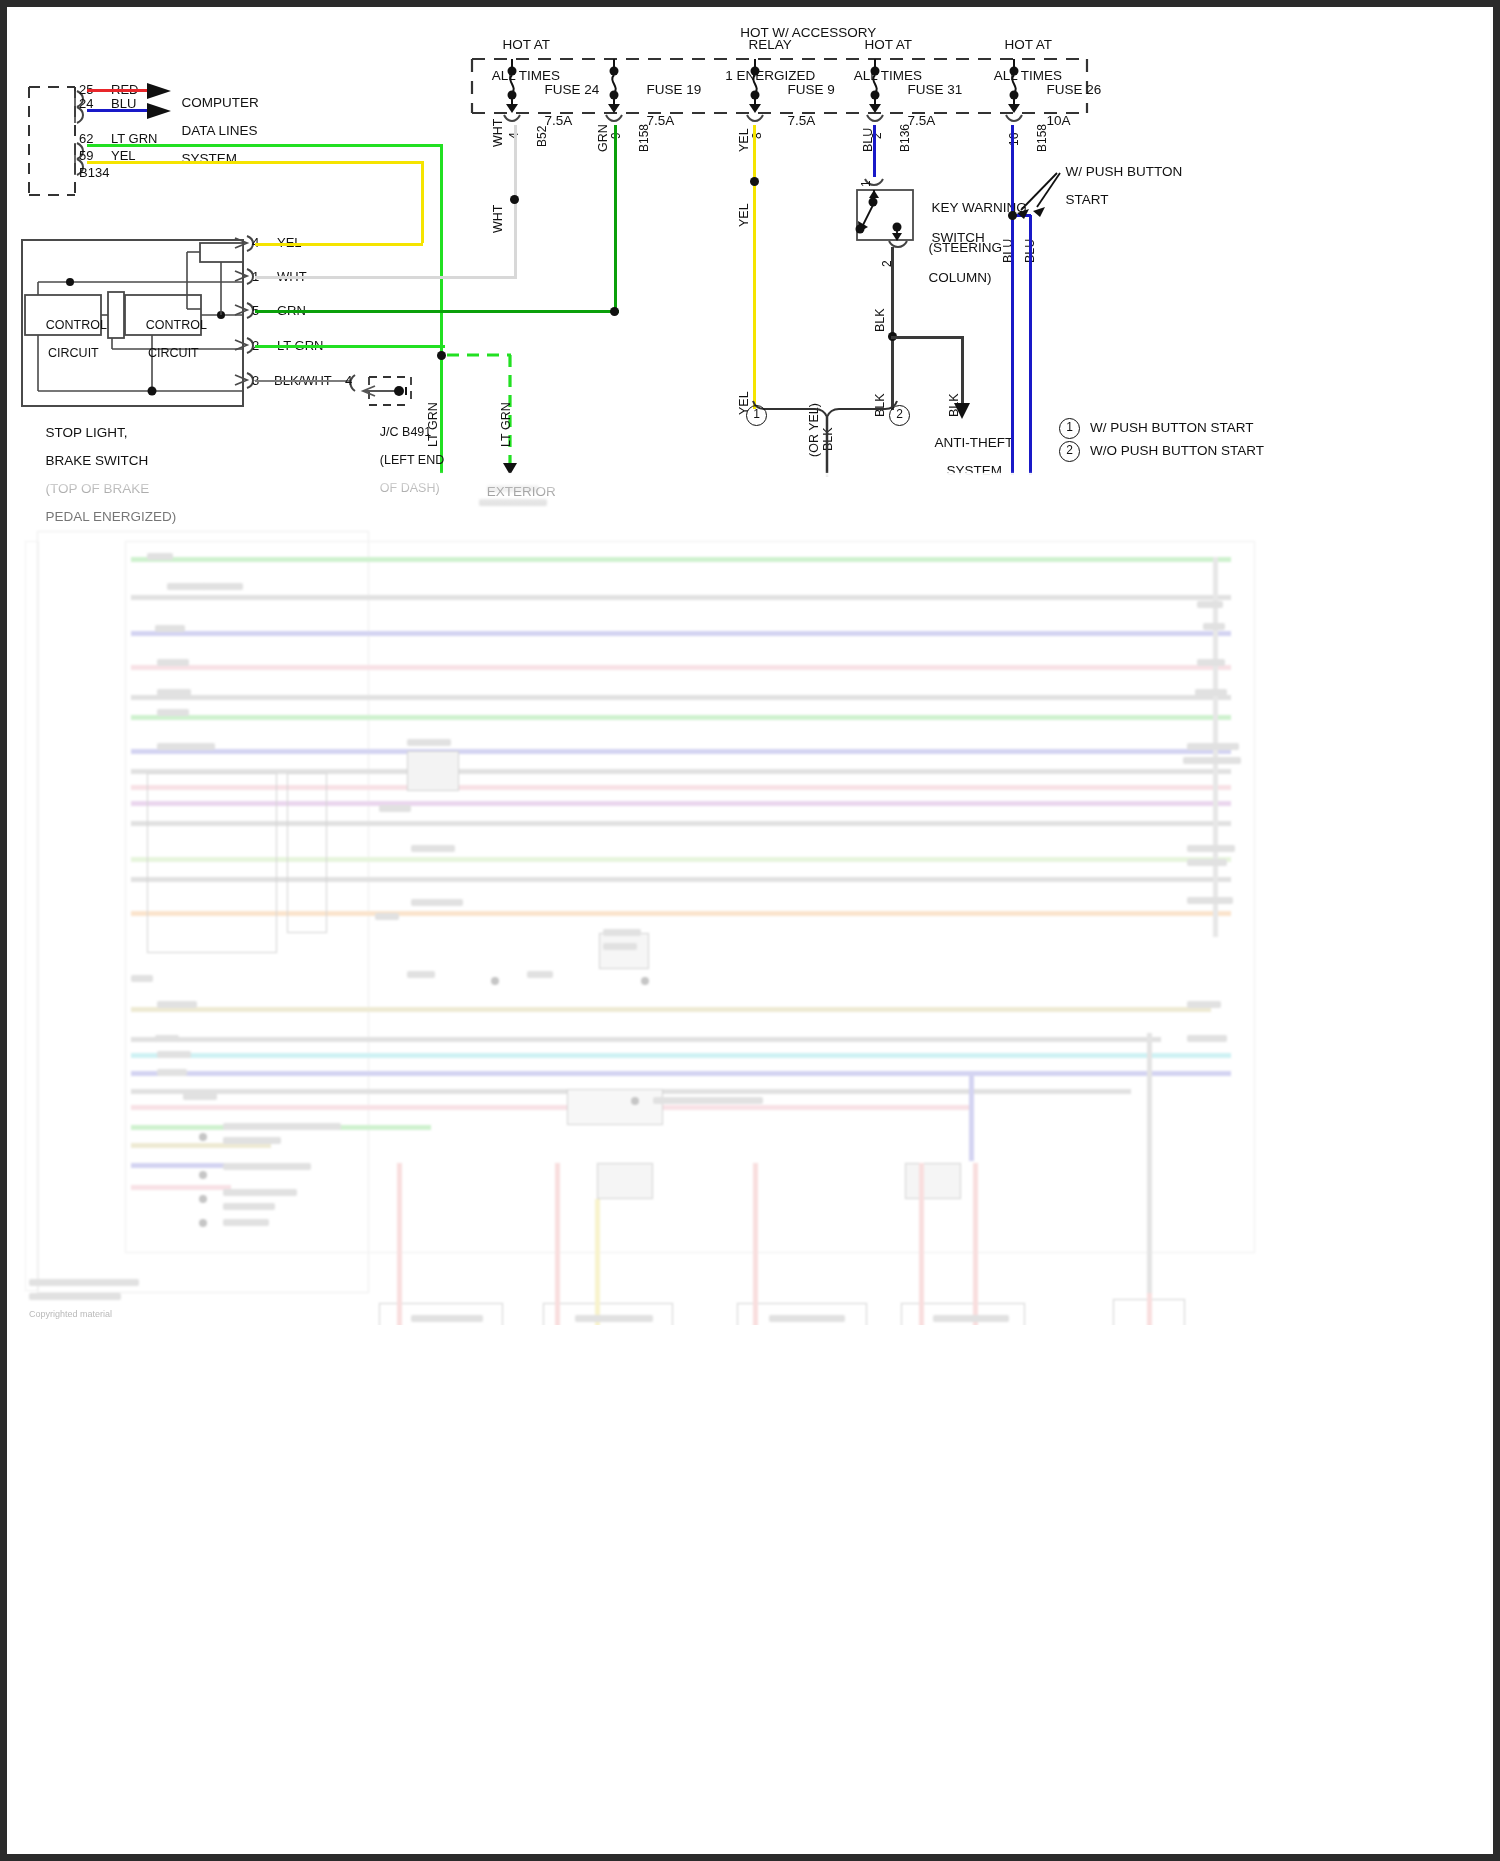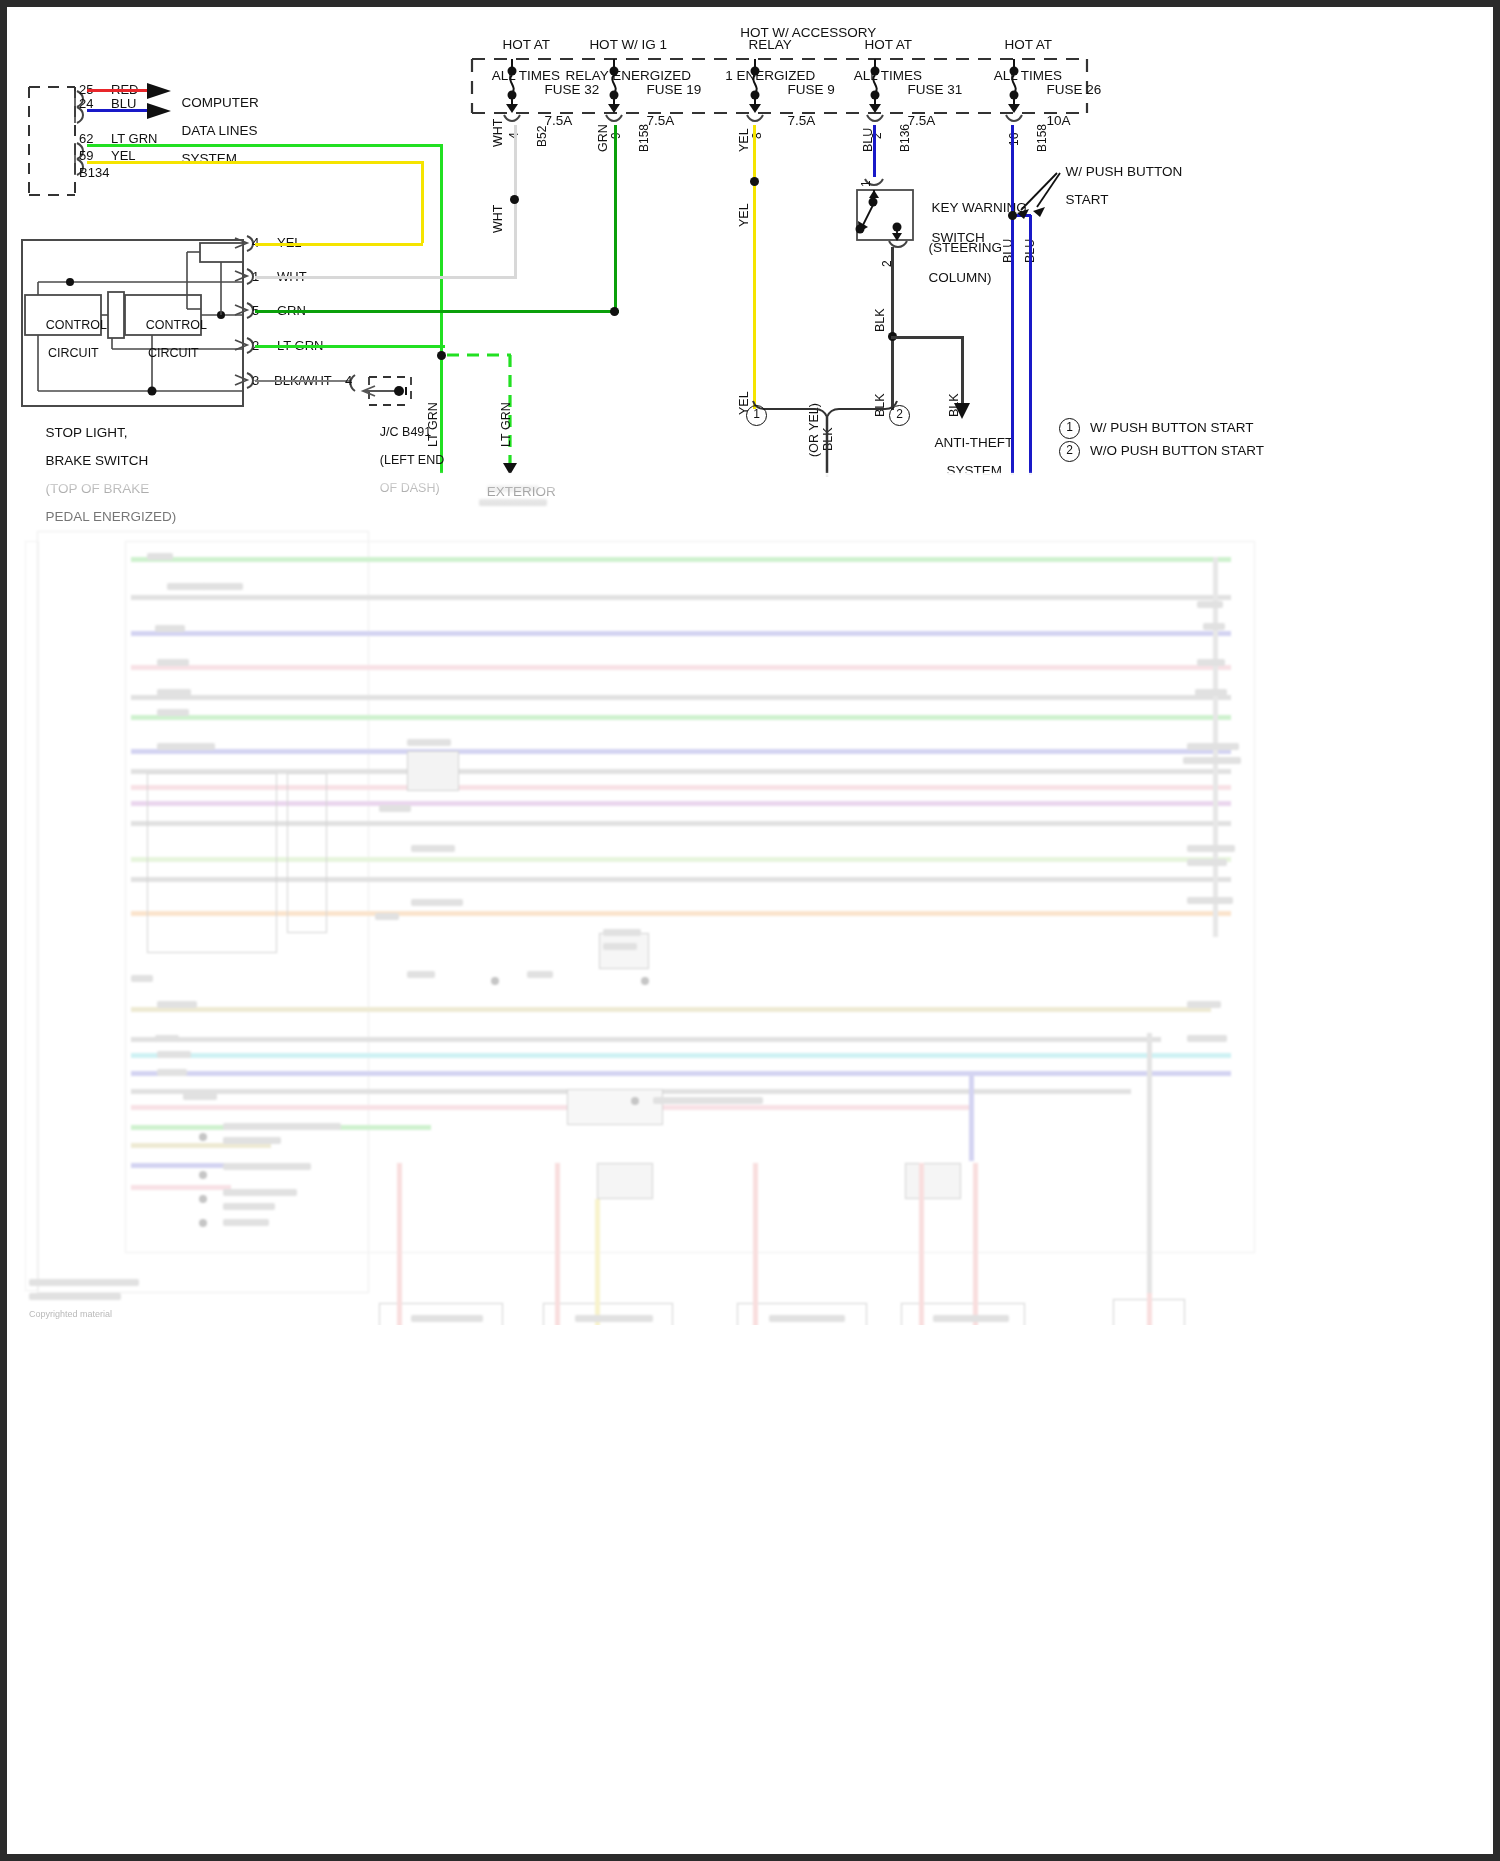--- a/index.html
+++ b/index.html
@@ -45,24 +45,20 @@
 <body>
 
 <div id="page">
   <div id="frame"></div>
   <div id="inner">
 
     <div class="lbl c" style="left:448px;top:14px;width:120px;">
       <span>HOT AT</span><br>
       <span>ALL TIMES</span>
     </div>
-    <div class="lbl c" style="left:530px;top:14px;width:160px;">
-      <span>HOT W/ IG 1</span><br>
-      <span>RELAY ENERGIZED</span>
-    </div>
     <div class="lbl c" style="left:700px;top:2px;width:180px;">
       <span>HOT W/ ACCESSORY</span>
     </div>
     <div class="lbl c" style="left:672px;top:14px;width:160px;">
       <span>RELAY</span><br>
       <span>1 ENERGIZED</span>
     </div>
     <div class="lbl c" style="left:810px;top:14px;width:120px;">
       <span>HOT AT</span><br>
       <span>ALL TIMES</span>
@@ -128,21 +124,21 @@
       </g>
 
       <path d="M497,108 C501,116 509,116 513,108" stroke="#444" stroke-width="2" fill="none"></path>
       <path d="M599,108 C603,116 611,116 615,108" stroke="#444" stroke-width="2" fill="none"></path>
       <path d="M740,108 C744,116 752,116 756,108" stroke="#444" stroke-width="2" fill="none"></path>
       <path d="M860,108 C864,116 872,116 876,108" stroke="#444" stroke-width="2" fill="none"></path>
       <path d="M999,108 C1003,116 1011,116 1015,108" stroke="#444" stroke-width="2" fill="none"></path>
     </svg>
 
     <div class="lbl" style="left:515px;top:59px;">
-      <span>FUSE 32</span><br>
+      <span>FUSE 24</span><br>
       <span>7.5A</span>
     </div>
     <div class="lbl" style="left:617px;top:59px;">
       <span>FUSE 19</span><br>
       <span>7.5A</span>
     </div>
     <div class="lbl" style="left:758px;top:59px;">
       <span>FUSE 9</span><br>
       <span>7.5A</span>
     </div>

